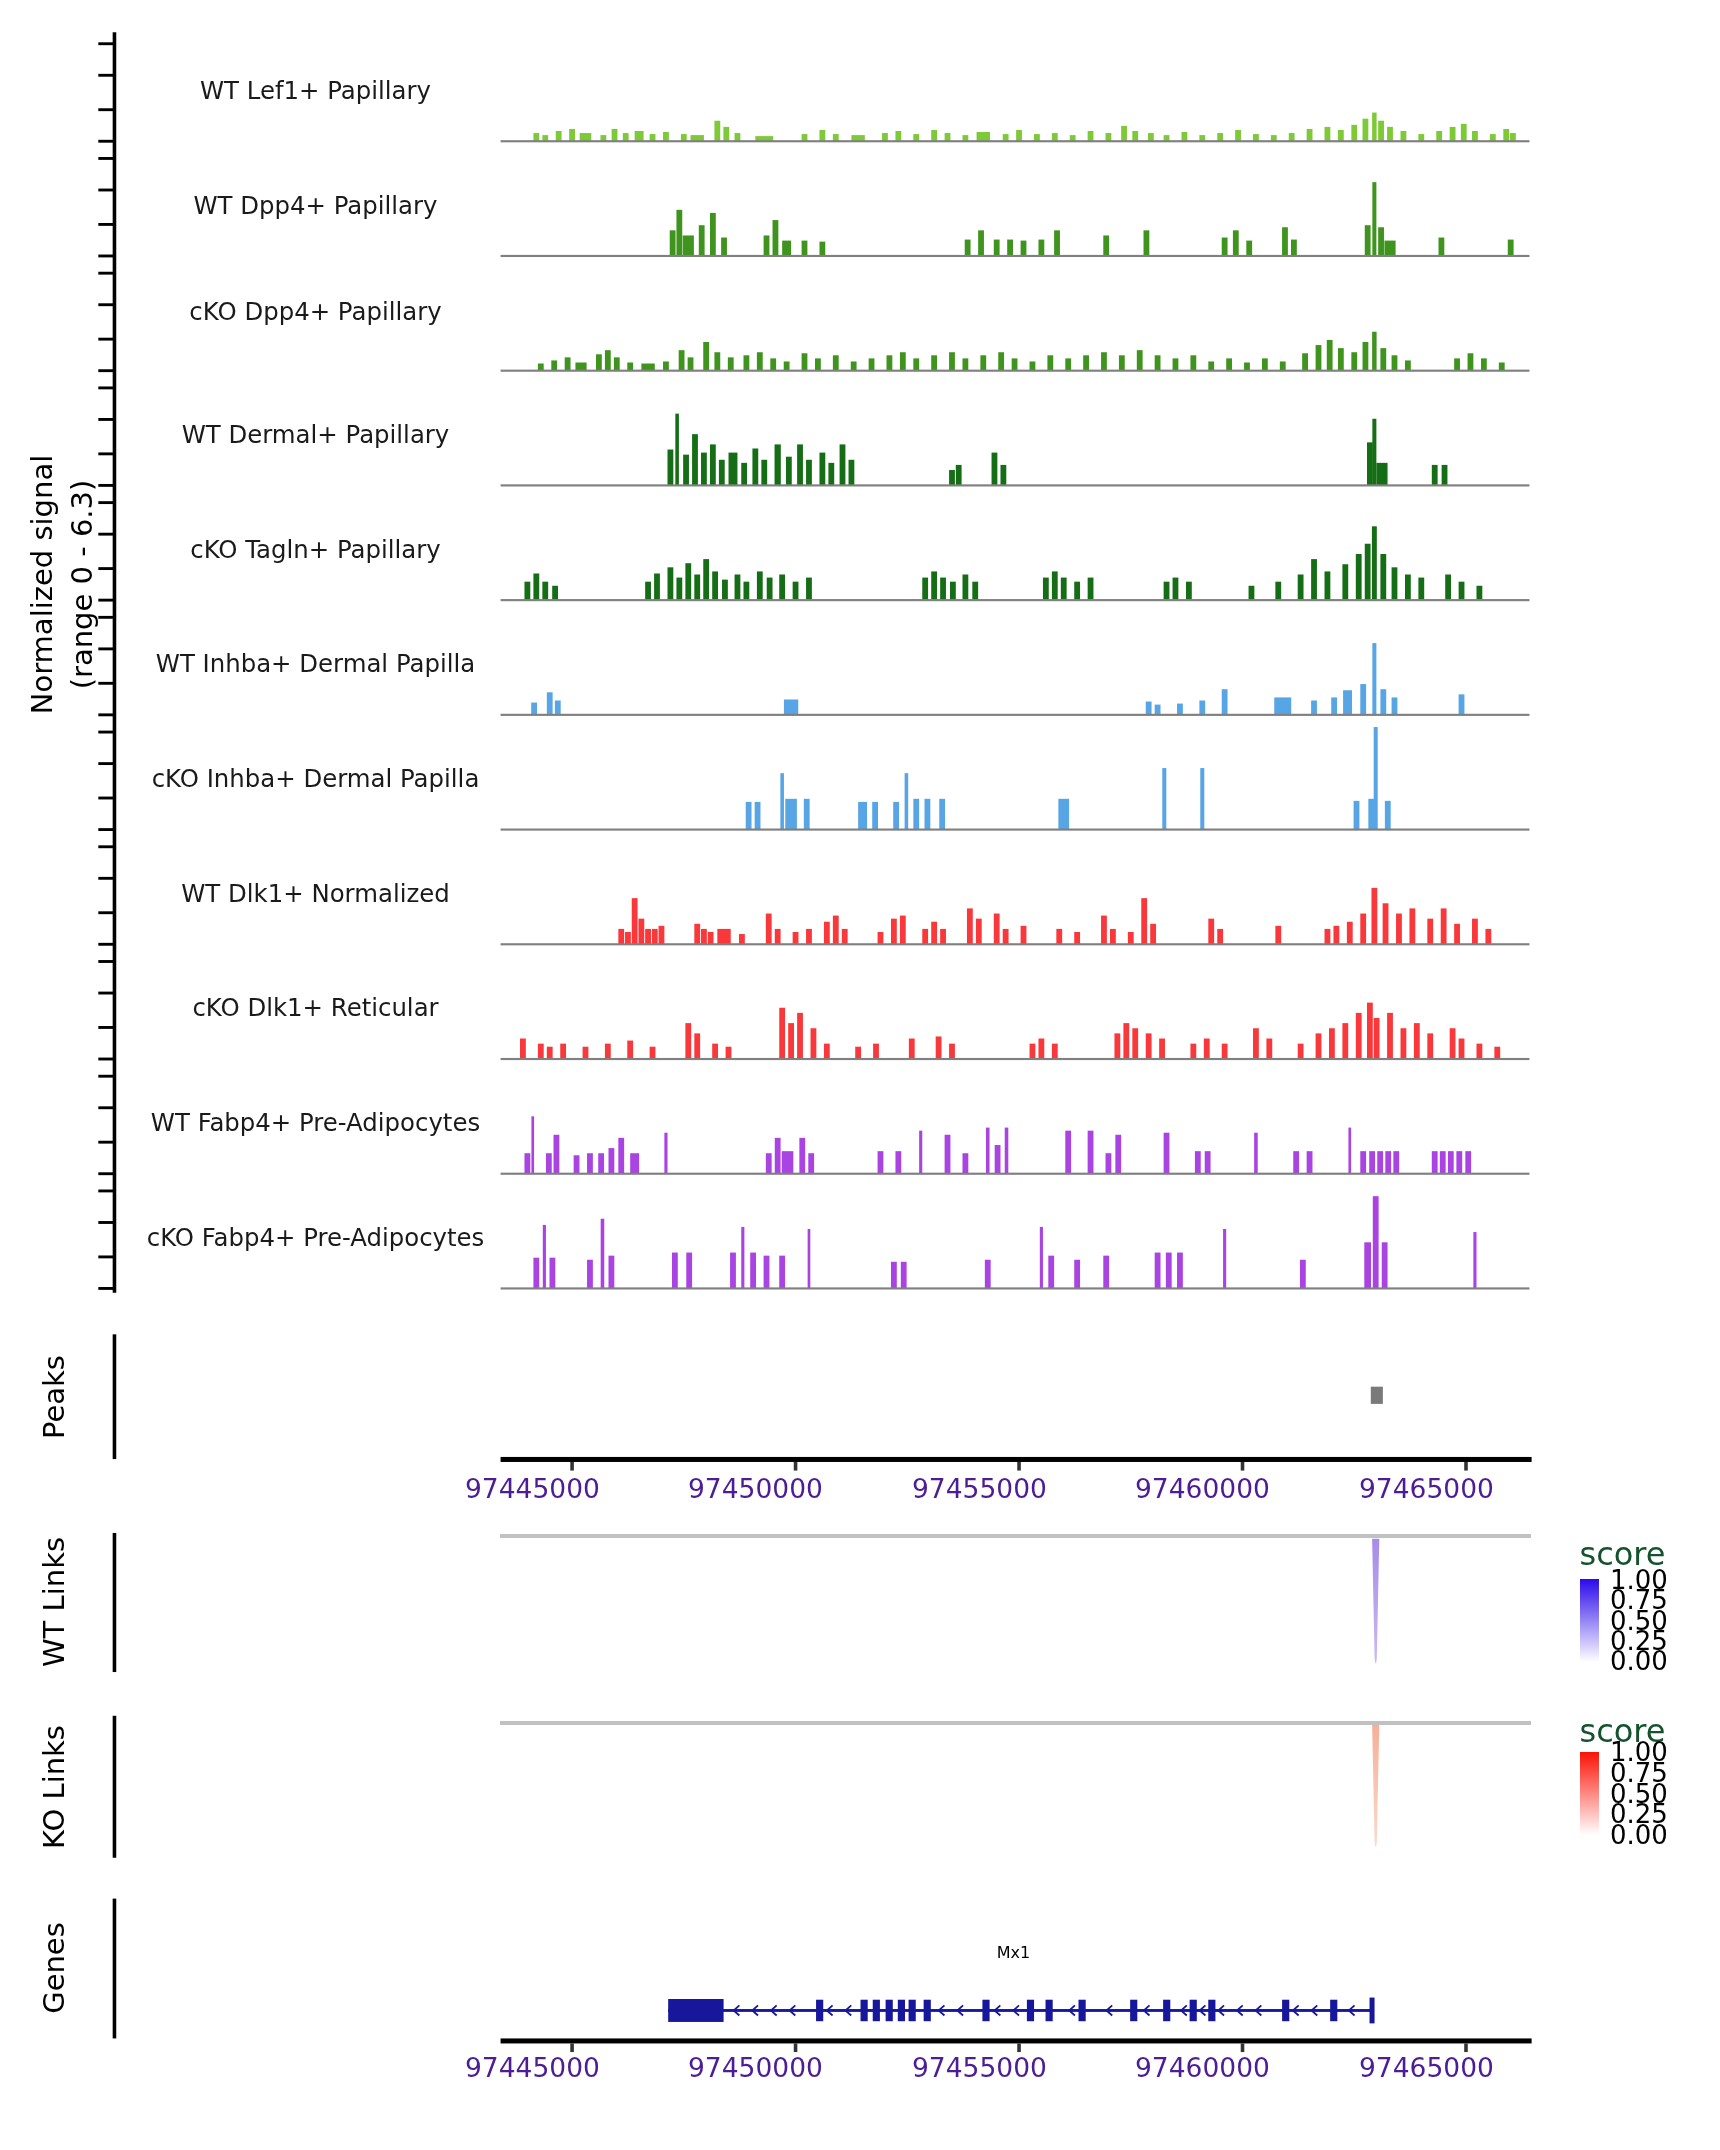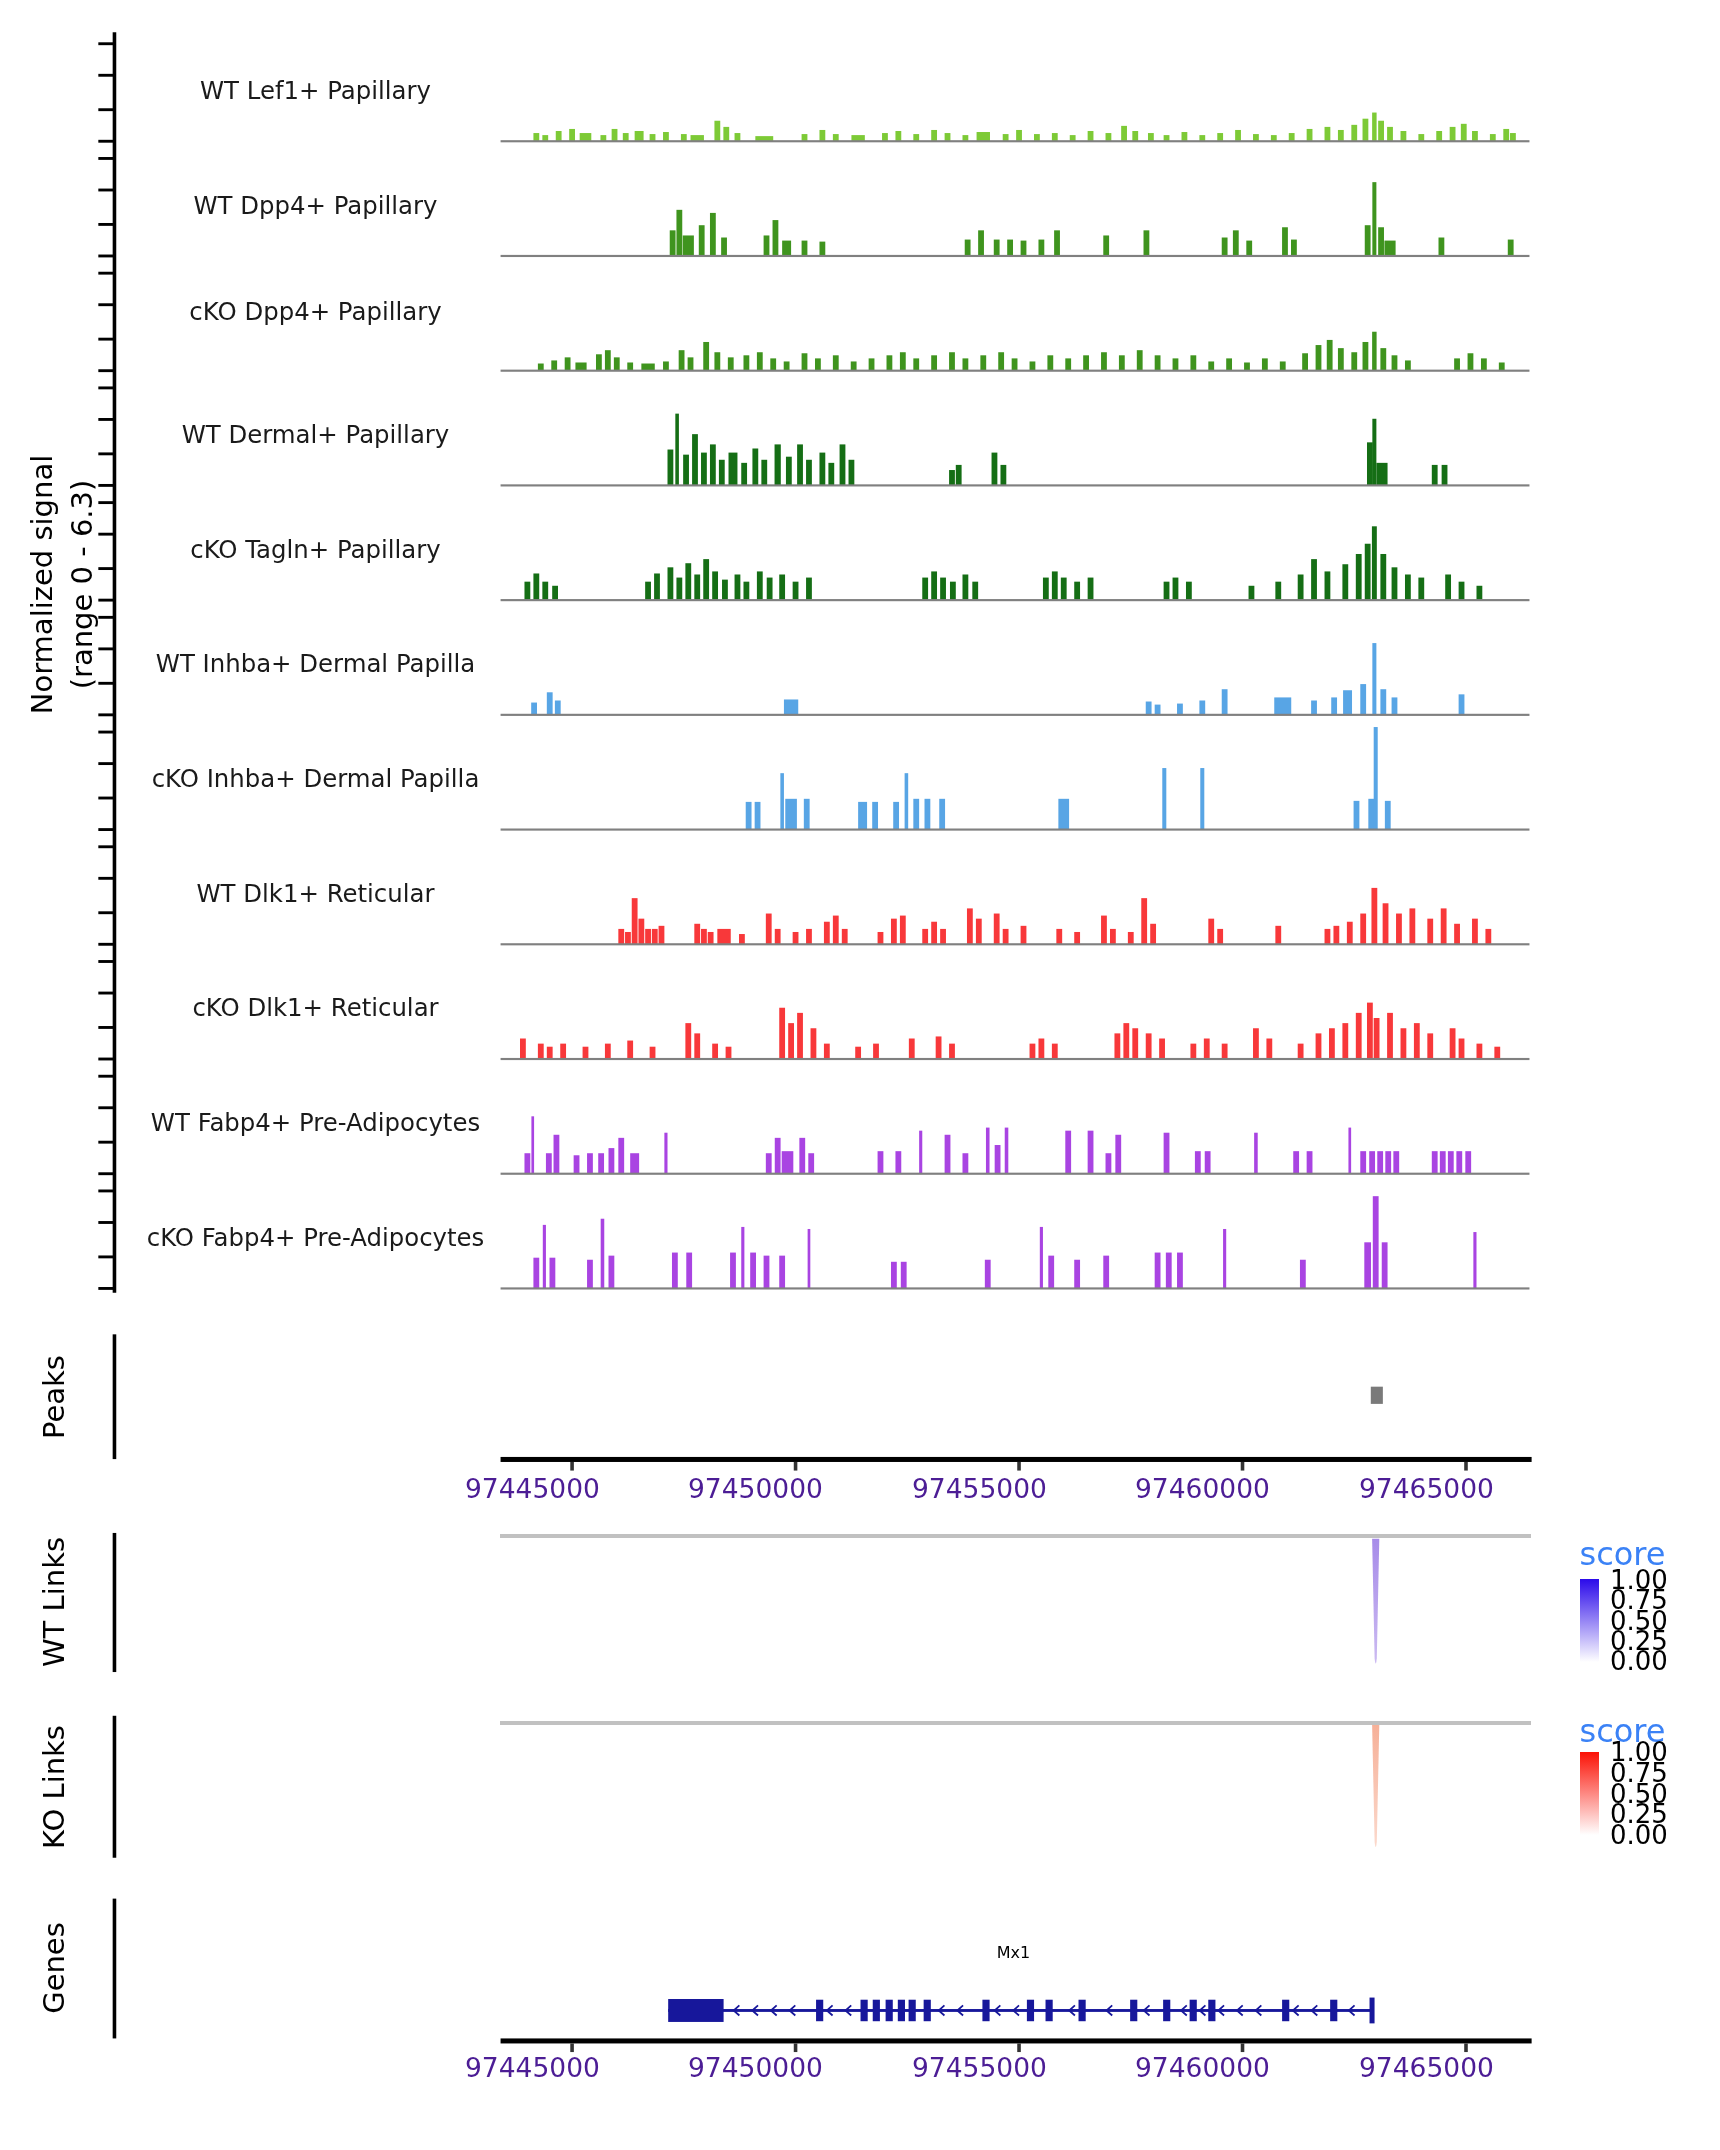--- a/index.html
+++ b/index.html
@@ -7,21 +7,21 @@
   #stage{position:absolute;left:0;top:0;width:1721px;height:2151px;}
   #chart-svg{position:absolute;left:0;top:0;}
   .tlabel{position:absolute;left:115px;width:401px;height:34px;line-height:34px;text-align:center;
           font-size:24.4px;color:#1a1a1a;white-space:nowrap;}
   .rlabel{position:absolute;transform:rotate(-90deg);text-align:center;color:#000;white-space:nowrap;}
   .rlabel.small{width:215px;height:36px;line-height:36px;font-size:29px;left:-54px;}
   #norm-label{left:-152px;top:543px;width:430px;height:83px;font-size:29px;line-height:40px;}
   .gtick{position:absolute;width:215px;height:30px;line-height:30px;text-align:left;font-size:26.5px;color:#4c1d95;}
   .axis-title{position:absolute;left:801px;top:2080px;width:430px;text-align:center;font-size:33px;color:#000;}
   .gene-name{position:absolute;left:942px;top:1943px;width:143px;text-align:center;font-size:16px;color:#000000;}
-  .score-title{position:absolute;left:1576px;width:93px;text-align:center;font-size:32px;color:#3b82f6;}
+  .score-title{position:absolute;left:1576px;width:93px;text-align:center;font-size:32px;color:#14532d;}
   .lval{position:absolute;left:1610px;width:108px;height:29px;line-height:29px;font-size:26px;color:#000;}
   .grad-bar{position:absolute;left:1580px;width:18.6px;height:83px;}
   #wt-grad{top:1579px;background:linear-gradient(#2b0aea,#ffffff);}
   #ko-grad{top:1752px;background:linear-gradient(#fb1206,#ffffff);}
   .panel-line{position:absolute;left:500px;width:1031px;height:4.3px;background:#c1c1c1;}
 </style>
 </head>
 <body>
 
 <div id="stage">
@@ -663,21 +663,21 @@
   <div class="rlabel small" style="top:1769px;">KO Links</div>
   <div class="rlabel small" style="top:1950px;">Genes</div>
 
   <div class="tlabel" style="top:74px;text-align:center;">WT Lef1+ Papillary</div>
   <div class="tlabel" style="top:189px;">WT Dpp4+ Papillary</div>
   <div class="tlabel" style="top:295px;">cKO Dpp4+ Papillary</div>
   <div class="tlabel" style="top:418px;">WT Dermal+ Papillary</div>
   <div class="tlabel" style="top:533px;">cKO Tagln+ Papillary</div>
   <div class="tlabel" style="top:647px;">WT Inhba+ Dermal Papilla</div>
   <div class="tlabel" style="top:762px;">cKO Inhba+ Dermal Papilla</div>
-  <div class="tlabel" style="top:877px;">WT Dlk1+ Reticular</div>
+  <div class="tlabel" style="top:877px;">WT Dlk1+ Normalized</div>
   <div class="tlabel" style="top:991px;">cKO Dlk1+ Reticular</div>
   <div class="tlabel" style="top:1106px;">WT Fabp4+ Pre-Adipocytes</div>
   <div class="tlabel" style="top:1221px;">cKO Fabp4+ Pre-Adipocytes</div>
 
   <div class="gtick" style="left:465px;top:1474px;">97445000</div>
   <div class="gtick" style="left:688px;top:1474px;">97450000</div>
   <div class="gtick" style="left:912px;top:1474px;">97455000</div>
   <div class="gtick" style="left:1135px;top:1474px;">97460000</div>
   <div class="gtick" style="left:1359px;top:1474px;">97465000</div>
 

